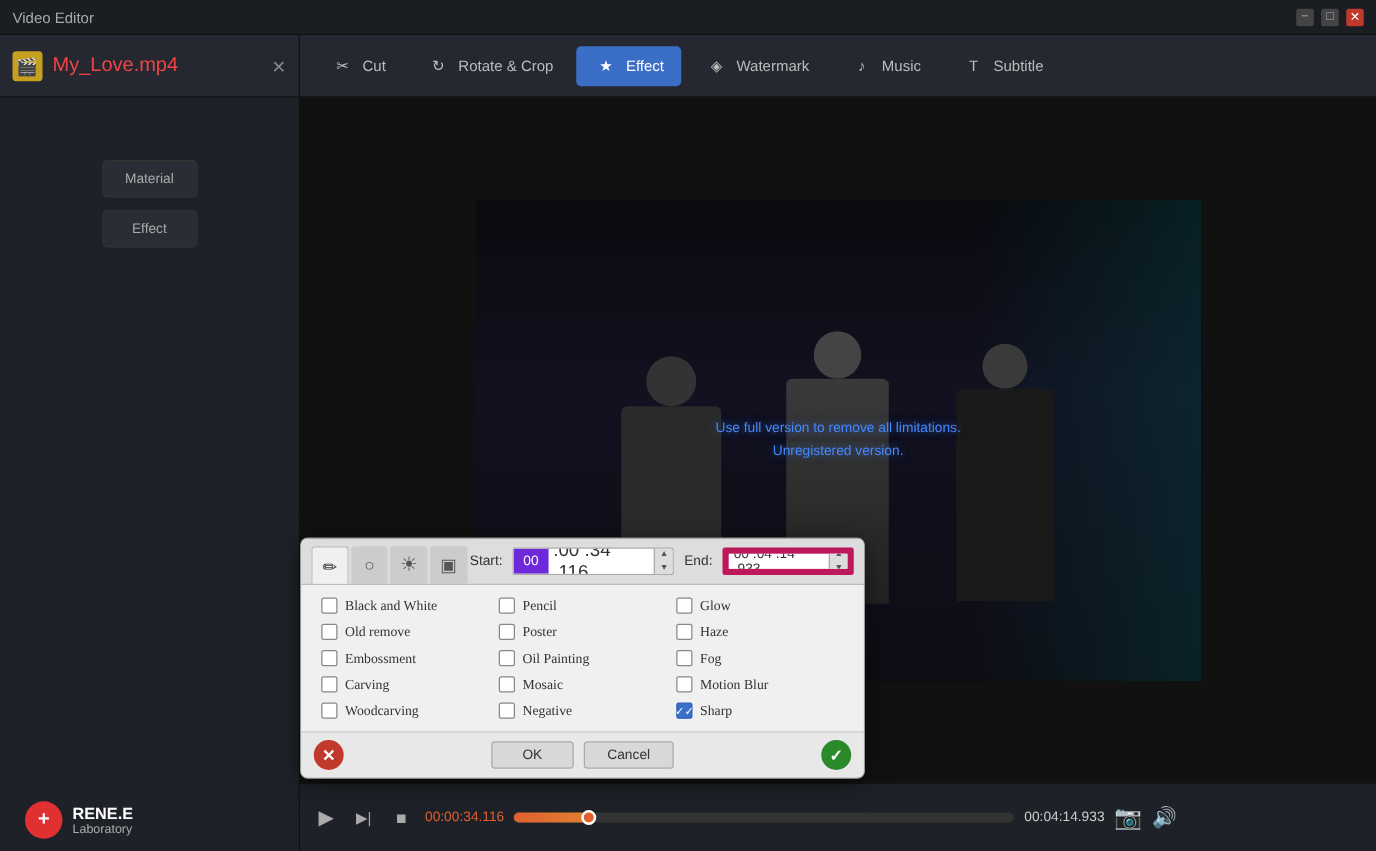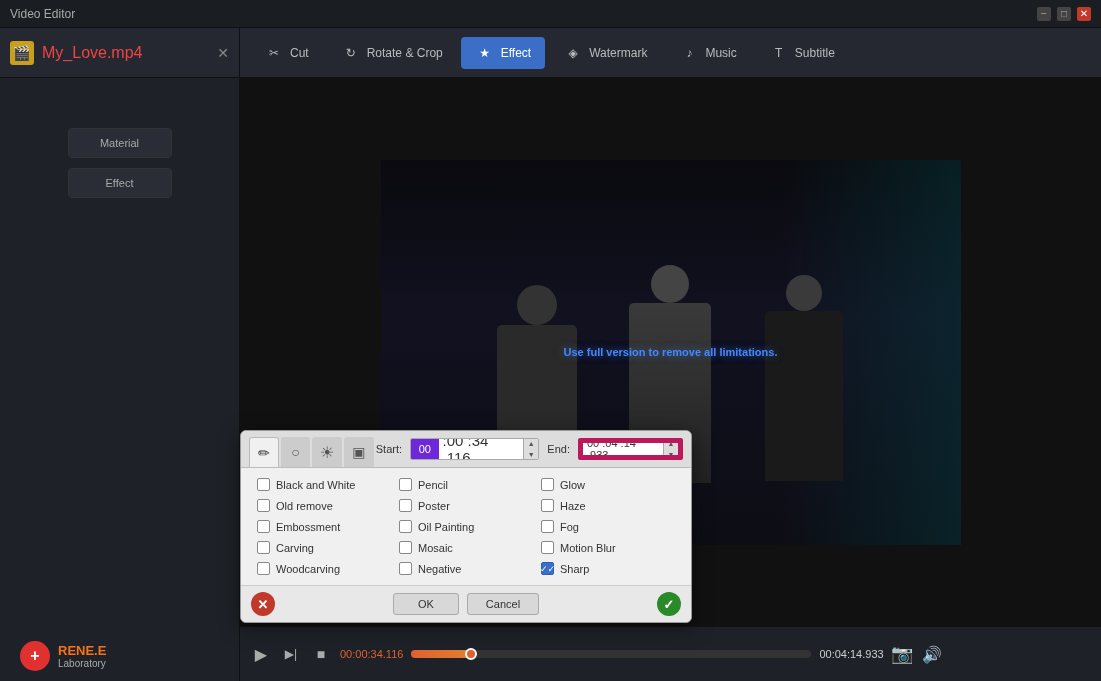--- a/index.html
+++ b/index.html
@@ -216,20 +216,21 @@
       overflow: hidden;
     }
 
     
     #effects-grid {
       display: grid;
       grid-template-columns: 1fr 1fr 1fr;
       gap: 0;
       padding: 8px 12px;
       background: #f0f0f0;
+      font-family: Liberation Serif, serif;
     }
     .effect-column {
       display: flex;
       flex-direction: column;
       gap: 4px;
     }
     .effect-item {
       display: flex;
       align-items: center;
       gap: 6px;
@@ -327,21 +328,21 @@
     }
 
     #sidebar-lower {
       display: flex;
       flex-direction: column;
       align-items: center;
       gap: 10px;
       margin-top: 30px;
     }
     .sidebar-btn {
-      width: 104px;
+      width: 76px;
       height: 30px;
       background: #2a2d35;
       border-radius: 4px;
       display: flex; align-items: center; justify-content: center;
       color: #aaa;
       font-size: 11px;
       cursor: pointer;
       border: 1px solid #333;
     }
 
@@ -356,21 +357,21 @@
     .logo-icon {
       width: 30px; height: 30px;
       background: #e03030;
       border-radius: 50%;
       display: flex; align-items: center; justify-content: center;
       color: #fff;
       font-size: 16px;
       font-weight: bold;
     }
     .logo-text {
-      color: #f97316;
+      color: #ffffff;
       font-size: 13px;
       font-weight: bold;
       line-height: 1.2;
     }
     .logo-sub {
       color: #aaa;
       font-size: 10px;
     }
   </style>
 </head>
@@ -458,22 +459,23 @@
             <div style="width:38px;height:38px;background:#444;border-radius:50%;position:absolute;top:0;left:36px;"></div>
             <div style="width:82px;height:180px;background:#333;border-radius:5px 5px 0 0;position:absolute;top:38px;left:14px;background:linear-gradient(180deg,#3a3a3a,#222);"></div>
           </div>
 
           <div style="width:110px;height:270px;position:relative;">
             <div style="width:36px;height:36px;background:#3a3a3a;border-radius:50%;position:absolute;top:0;left:37px;"></div>
             <div style="width:78px;height:170px;background:#1a1a1a;border-radius:5px 5px 0 0;position:absolute;top:36px;left:16px;"></div>
           </div>
         </div>
 
-        <div class="watermark" style="position:absolute;top:50%;left:50%;transform:translate(-50%,-50%);color:#4488ff;font-size:11px;text-align:center;line-height:1.7;text-shadow:0 0 8px rgba(68,136,255,0.6);font-weight:bold;">
+        <div class="watermark" style="position:absolute;top:50%;left:50%;transform:translate(-50%,-50%);color:#4488ff;font-size:11px;text-align:center;line-height:1.7;text-shadow:0 0 8px rgba(68,136,255,0.6);">
           <div>Use full version to remove all limitations.</div>
+          <div>Unregistered version.</div>
         </div>
       </div>
     </div>
 
     <div id="timeline-bar" style="height:55px;background:#1e2228;border-top:1px solid #111;display:flex;align-items:center;padding:0 10px;gap:8px;">
       <div class="play-btn" style="color:#aaa;font-size:16px;cursor:pointer;">▶</div>
       <div class="play-btn" style="color:#aaa;font-size:12px;cursor:pointer;">▶|</div>
       <div class="stop-btn" style="color:#aaa;font-size:14px;cursor:pointer;">■</div>
       <span class="time-label" style="color:#e06030;font-size:11px;white-space:nowrap;">00:00:34.116</span>
       <div id="timeline-track" style="flex:1;height:8px;background:#333;border-radius:4px;position:relative;cursor:pointer;max-width:400px;">

